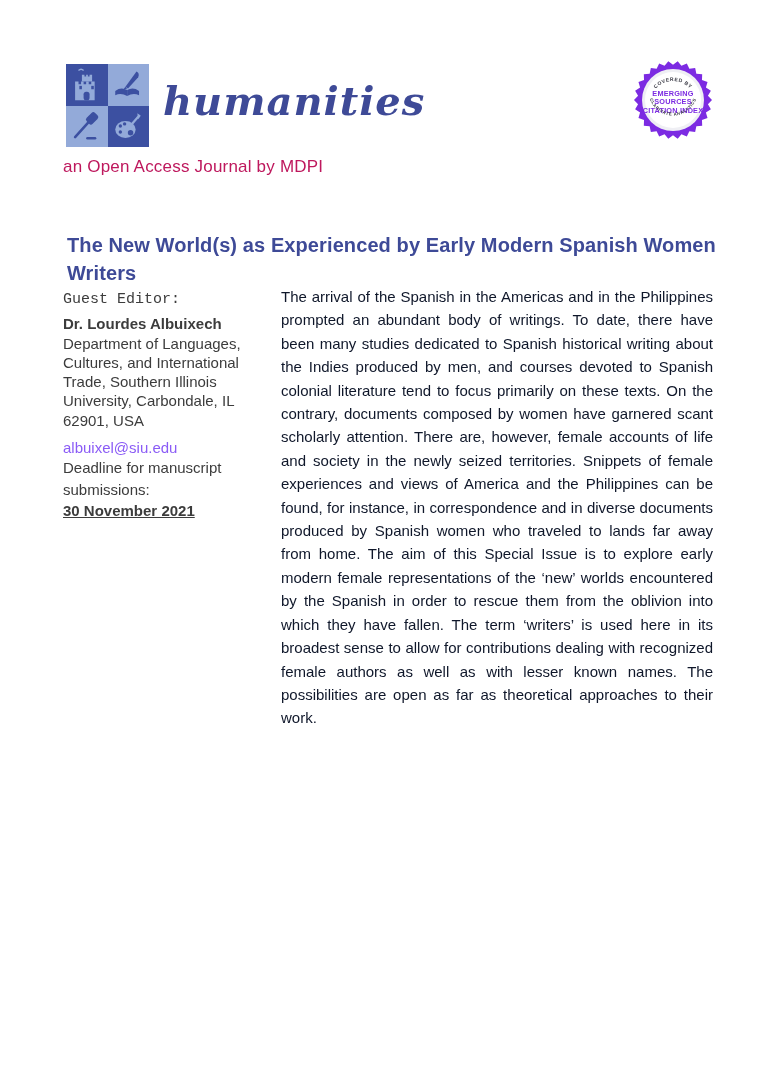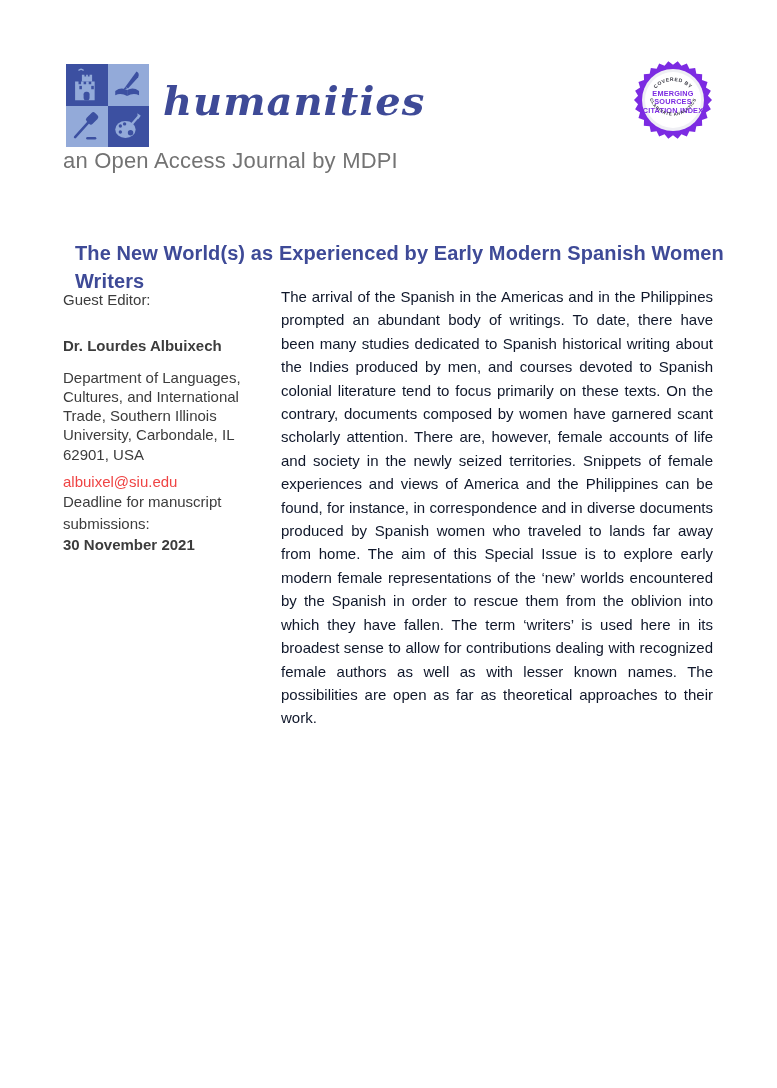--- a/index.html
+++ b/index.html
@@ -28,34 +28,34 @@
   .sq-dark{background:var(--logo-dark);}
   .sq-light{background:var(--logo-light);}
   .logo svg{width:34px;height:34px;display:block;}
   .wordmark{
     position:absolute;left:163px;top:72px;
     font-family:"DejaVu Serif",serif;font-style:italic;font-weight:bold;
     font-size:40px;line-height:58px;color:var(--accent);letter-spacing:1px;
   }
   .badge{position:absolute;left:633px;top:60px;width:80px;height:80px;}
   .tagline{
-    position:absolute;left:63px;top:148px;font-size:22px;color:#737373;letter-spacing:.2px;
+    position:absolute;left:63px;top:157px;font-size:17px;color:#be185d;letter-spacing:.2px;
   }
   
   .title{
-    position:absolute;left:63px;top:227px;width:680px;margin:12px;
+    position:absolute;left:63px;top:227px;width:680px;margin:4px;
     font-size:20px;font-weight:bold;line-height:28px;color:var(--accent);letter-spacing:.1px;
   }
   
   .left-col{position:absolute;left:63px;top:290px;width:205px;font-size:15px;line-height:19.3px;color:#3c3c3c;}
-  .ge-label{margin-bottom:27px;}
-  .ge-name{font-weight:bold;margin-bottom:12px;}
-  .ge-email{display:block;margin-top:8px;color:#ef4444;text-decoration:none;}
+  .ge-label{margin-bottom:5px;font-family:Liberation Mono, monospace;}
+  .ge-name{font-weight:bold;margin-bottom:0;}
+  .ge-email{display:block;margin-top:8px;color:#8b5cf6;text-decoration:none;}
   .deadline-label{line-height:21.5px;}
-  .deadline-date{font-weight:bold;margin-top:1px;}
+  .deadline-date{font-weight:bold;margin-top:1px;text-decoration:underline;}
   
   .right-col{position:absolute;left:281px;top:285px;width:432px;}
   .right-col h2{margin:0 0 20px 0;font-size:18px;color:#151515;letter-spacing:.1px;}
   .right-col p{
     margin:0;font-size:15px;line-height:23.4px;text-align:justify;color:#0f172a;
   }
   
   .qr{position:absolute;left:65px;top:939px;width:73px;height:73px;}
   .si-url{
     position:absolute;left:63px;top:1020px;font-size:20px;color:var(--url-color);

